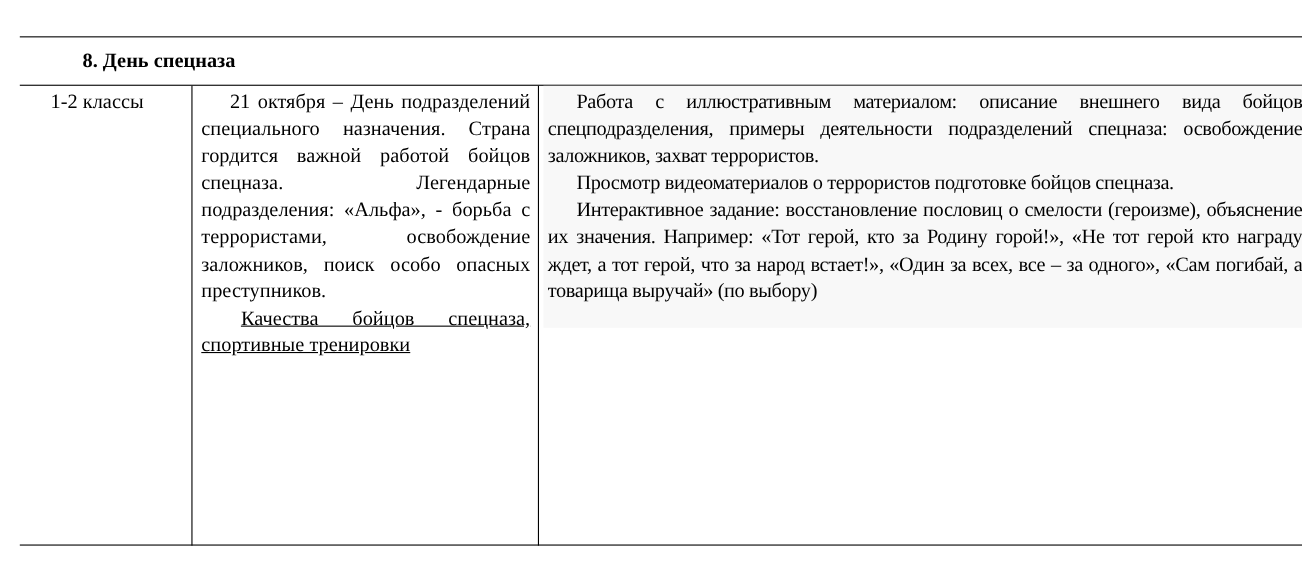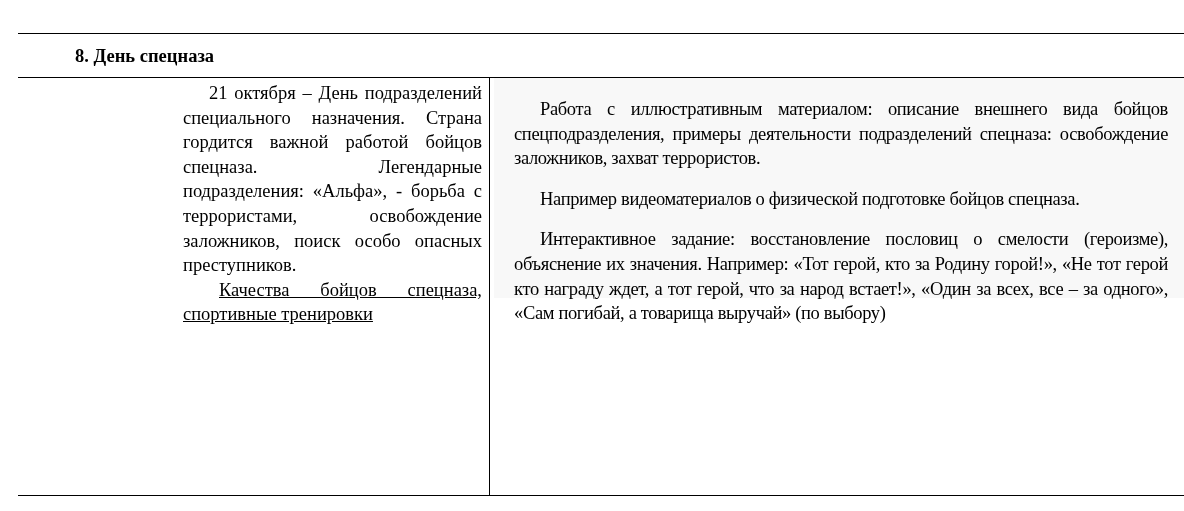--- a/index.html
+++ b/index.html
@@ -103,46 +103,49 @@
     }
     .activity-text {
       position: absolute;
       left: 8px;
       top: 3px;
       width: 686px;
       line-height: 24.6px;
       text-align: justify;
     }
     .activity-text p {
-      margin: 16px;
+      margin: 0;
       text-indent: 26px;
     }
     .activity-text p.condensed {
       letter-spacing: -0.35px;
     }
   </style>
 </head>
 <body>
 
 <div class="table">
   <div class="section-row">
     <span class="section-title">8. День спецназа</span>
   </div>
 
   <div class="body-row">
+    <div class="col col-grade">
+      <span class="grade-text">1-2 классы</span>
+    </div>
 
     <div class="col col-topic">
       <div class="topic-text">
         <p>21 октября – День подразделений специального назначения. Страна гордится важной работой бойцов спецназа. Легендарные подразделения: «Альфа», - борьба с террористами, освобождение заложников, поиск особо опасных преступников.</p>
         <p class="indent-more">Качества бойцов спецназа, спортивные тренировки</p>
       </div>
     </div>
 
     <div class="col col-activity">
       <div class="activity-bg"></div>
       <div class="activity-text">
         <p class="condensed">Работа с иллюстративным материалом: описание внешнего вида бойцов спецподразделения, примеры деятельности подразделений спецназа: освобождение заложников, захват террористов.</p>
-        <p class="condensed">Например видеоматериалов о физической подготовке бойцов спецназа.</p>
+        <p class="condensed">Просмотр видеоматериалов о террористов подготовке бойцов спецназа.</p>
         <p class="condensed">Интерактивное задание: восстановление пословиц о смелости (героизме), объяснение их значения. Например: «Тот герой, кто за Родину горой!», «Не тот герой кто награду ждет, а тот герой, что за народ встает!», «Один за всех, все – за одного», «Сам погибай, а товарища выручай» (по выбору)</p>
       </div>
     </div>
   </div>
 </div>
 
 </body></html>

